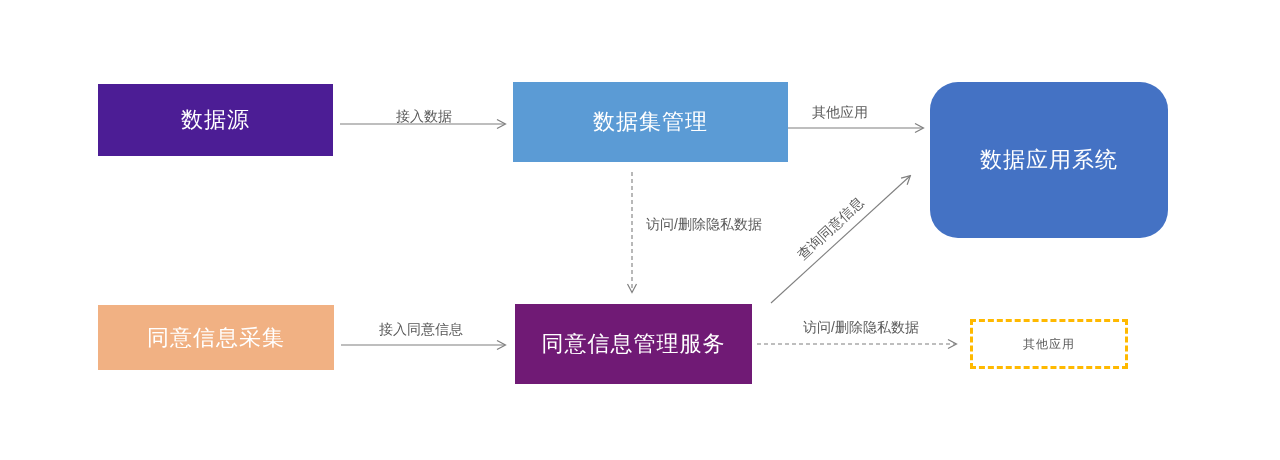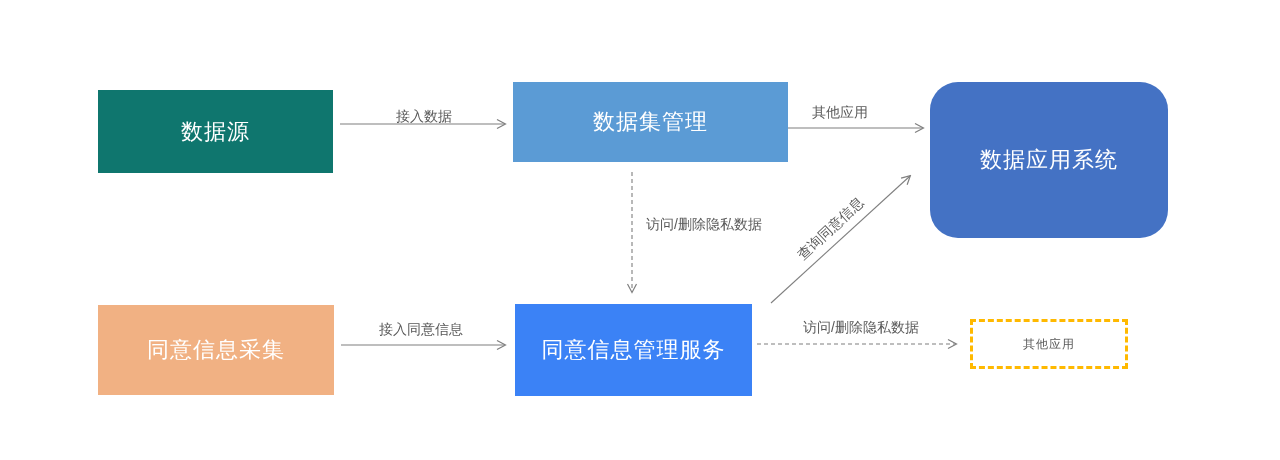--- a/index.html
+++ b/index.html
@@ -14,25 +14,25 @@
   .node {
     position: absolute;
     display: flex;
     align-items: center;
     justify-content: center;
     color: #ffffff;
     font-size: 22px;
     letter-spacing: 1px;
     box-sizing: border-box;
   }
-  #node-data-source        { left: 98px;  top: 90px;  width: 235px; height: 83px;  background: #0f766e; }
+  #node-data-source        { left: 98px;  top: 84px;  width: 235px; height: 72px;  background: #4c1d95; }
   #node-dataset-mgmt       { left: 513px; top: 82px;  width: 275px; height: 80px;  background: #5B9BD5; }
   #node-data-app-system    { left: 930px; top: 82px;  width: 238px; height: 156px; background: #4472C4; border-radius: 28px; }
-  #node-consent-collection { left: 98px;  top: 305px; width: 236px; height: 90px;  background: #F1B183; }
-  #node-consent-mgmt       { left: 515px; top: 304px; width: 237px; height: 92px;  background: #3b82f6; }
+  #node-consent-collection { left: 98px;  top: 305px; width: 236px; height: 65px;  background: #F1B183; }
+  #node-consent-mgmt       { left: 515px; top: 304px; width: 237px; height: 80px;  background: #701a75; }
   #node-other-apps {
     left: 970px; top: 319px; width: 158px; height: 50px;
     background: #ffffff;
     border: 3px dashed #FFB900;
     color: #595959;
     font-size: 12px;
     letter-spacing: 1px;
   }
   svg#edges { position: absolute; left: 0; top: 0; }
   .edge-label {

